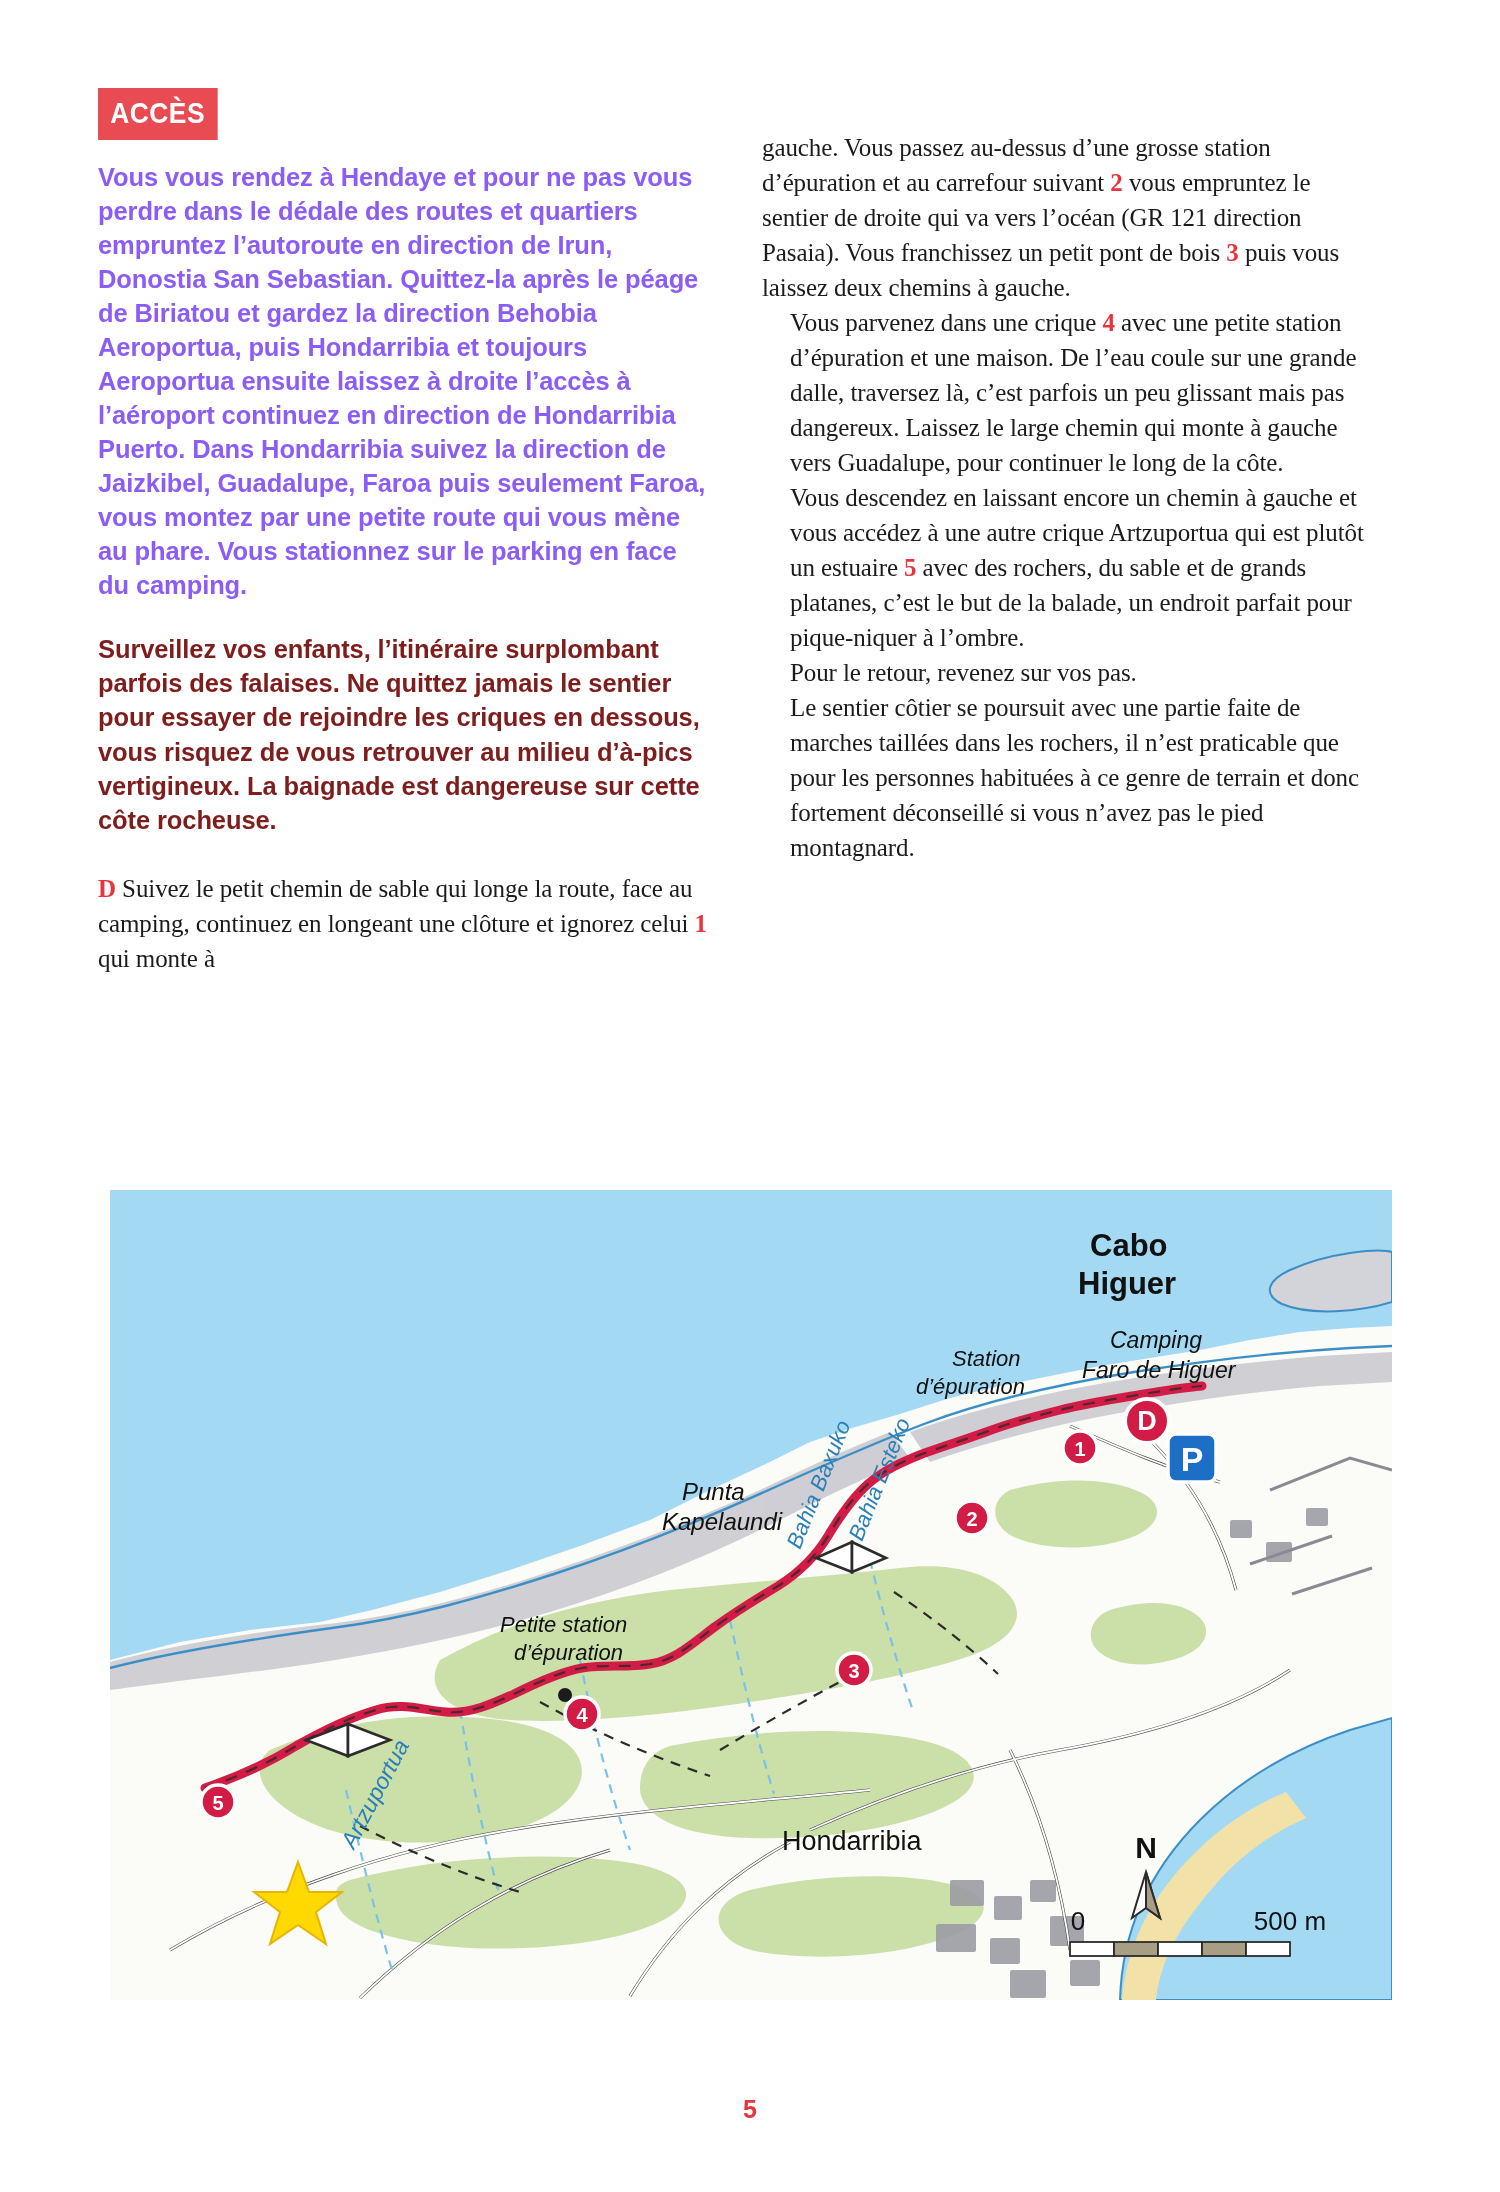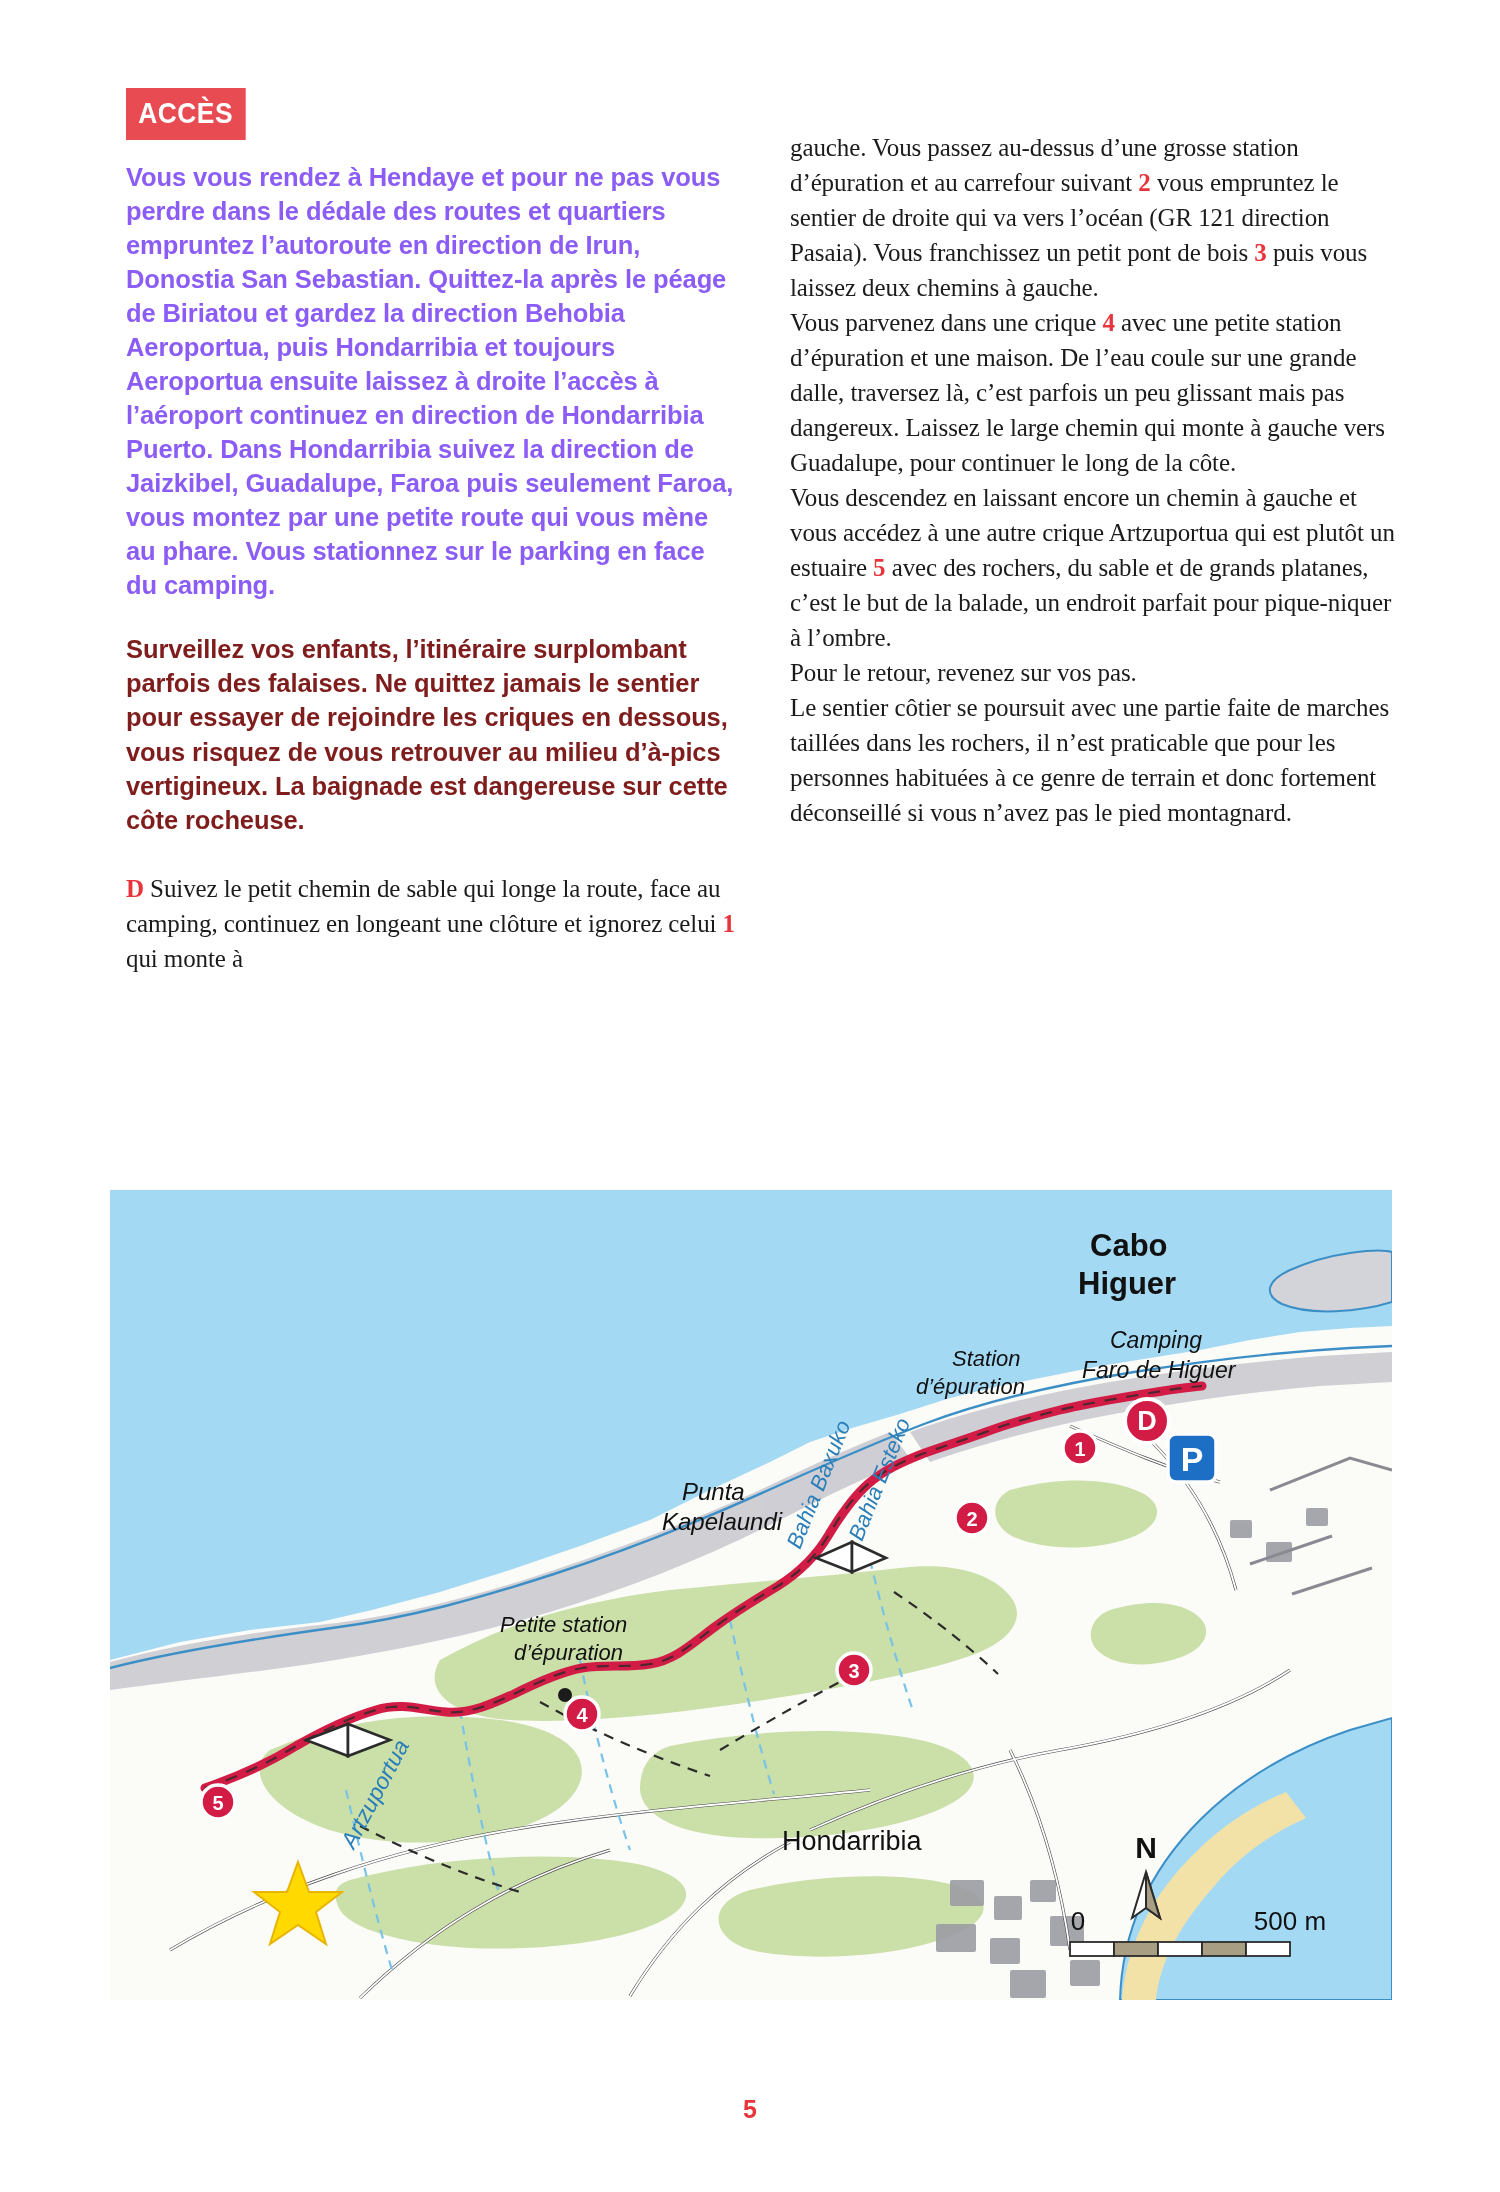--- a/index.html
+++ b/index.html
@@ -19,21 +19,21 @@
   
   .page {
     position: absolute;
     inset: 0;
     background: #fff;
   }
 
   
   .columns {
     position: absolute;
-    left: 126px;
+    left: 98px;
     top: 88px;
     width: 1282px;
     display: flex;
     gap: 54px;
   }
   .col {
     width: 610px;
   }
   .col-right { padding-top: 42px; }
 
@@ -74,21 +74,21 @@
   }
   .p-body {
     color: #1b1b1b;
     font-weight: normal;
     font-size: 25px;
     line-height: 1.40;
     letter-spacing: -0.1px;
     margin-bottom: 0;
     font-family: Liberation Serif, serif;
   }
-  .p-body + .p-body { margin-top: 0; }
+  .p-body + .p-body { margin-top: 0; margin-left: 28px; }
   .gap-before { margin-top: 34px; }
 
   .marker {
     color: #E8353C;
     font-weight: bold;
   }
 
   
   .map-wrap {
     position: absolute;

